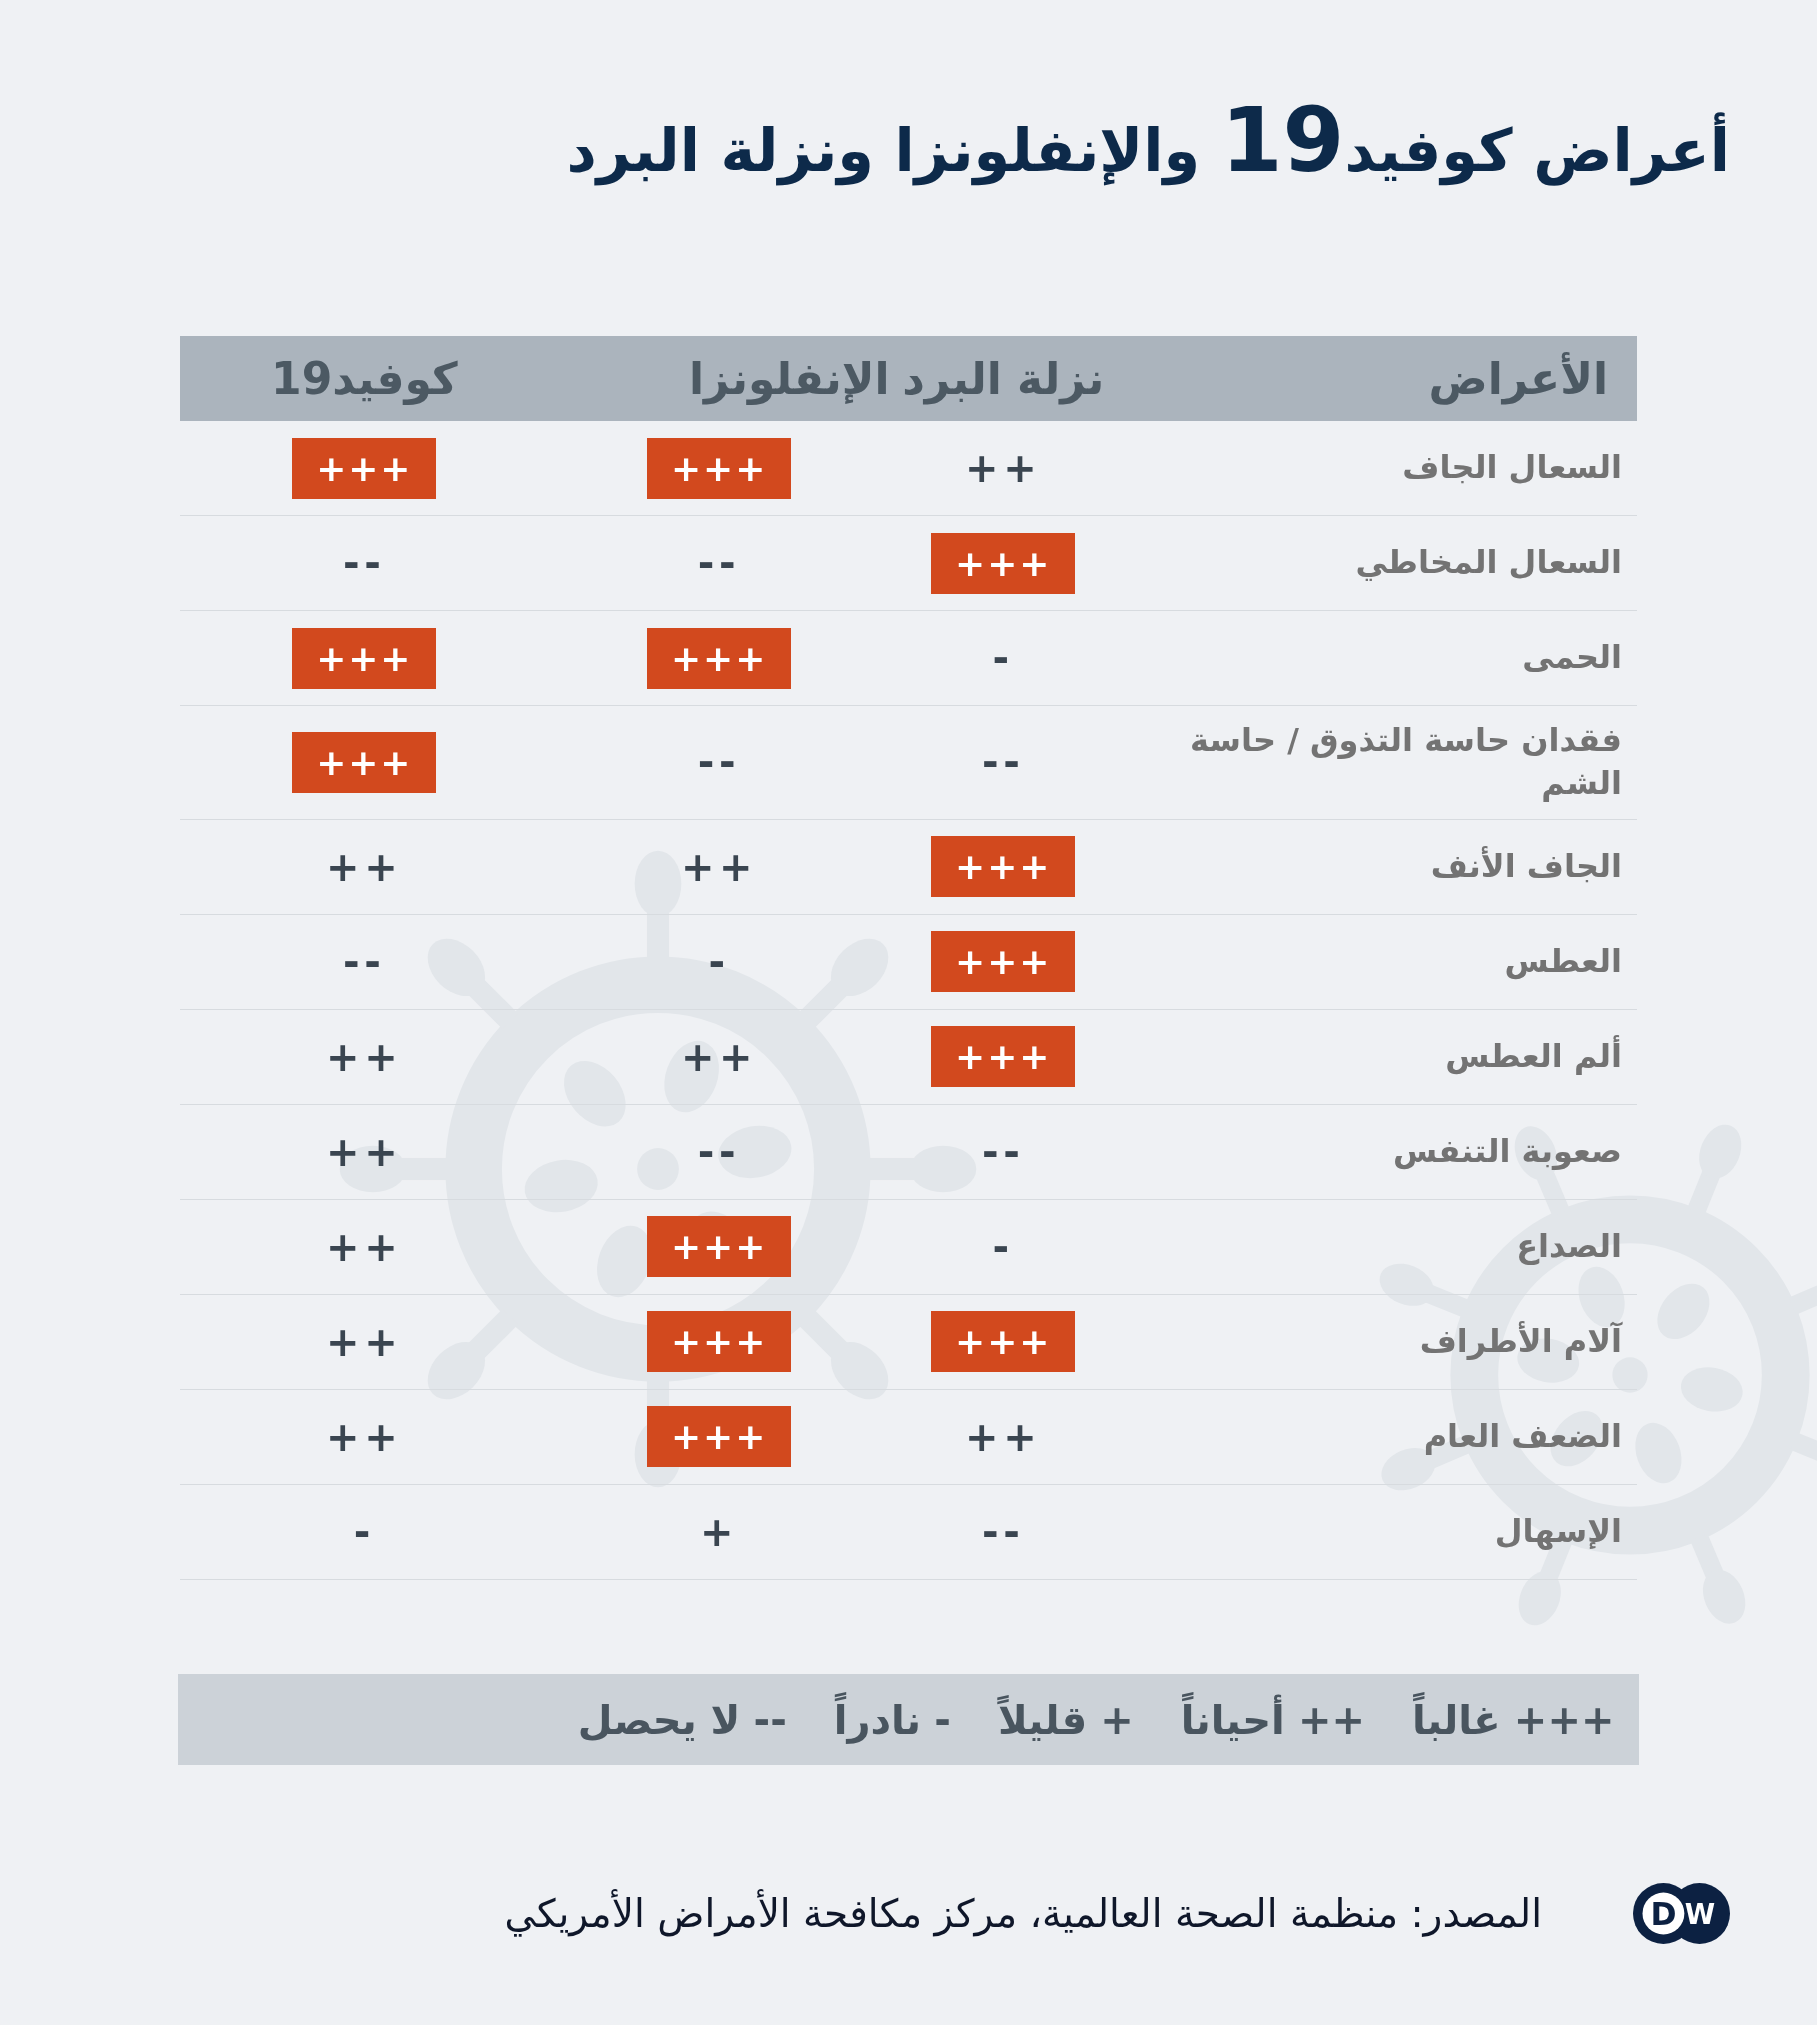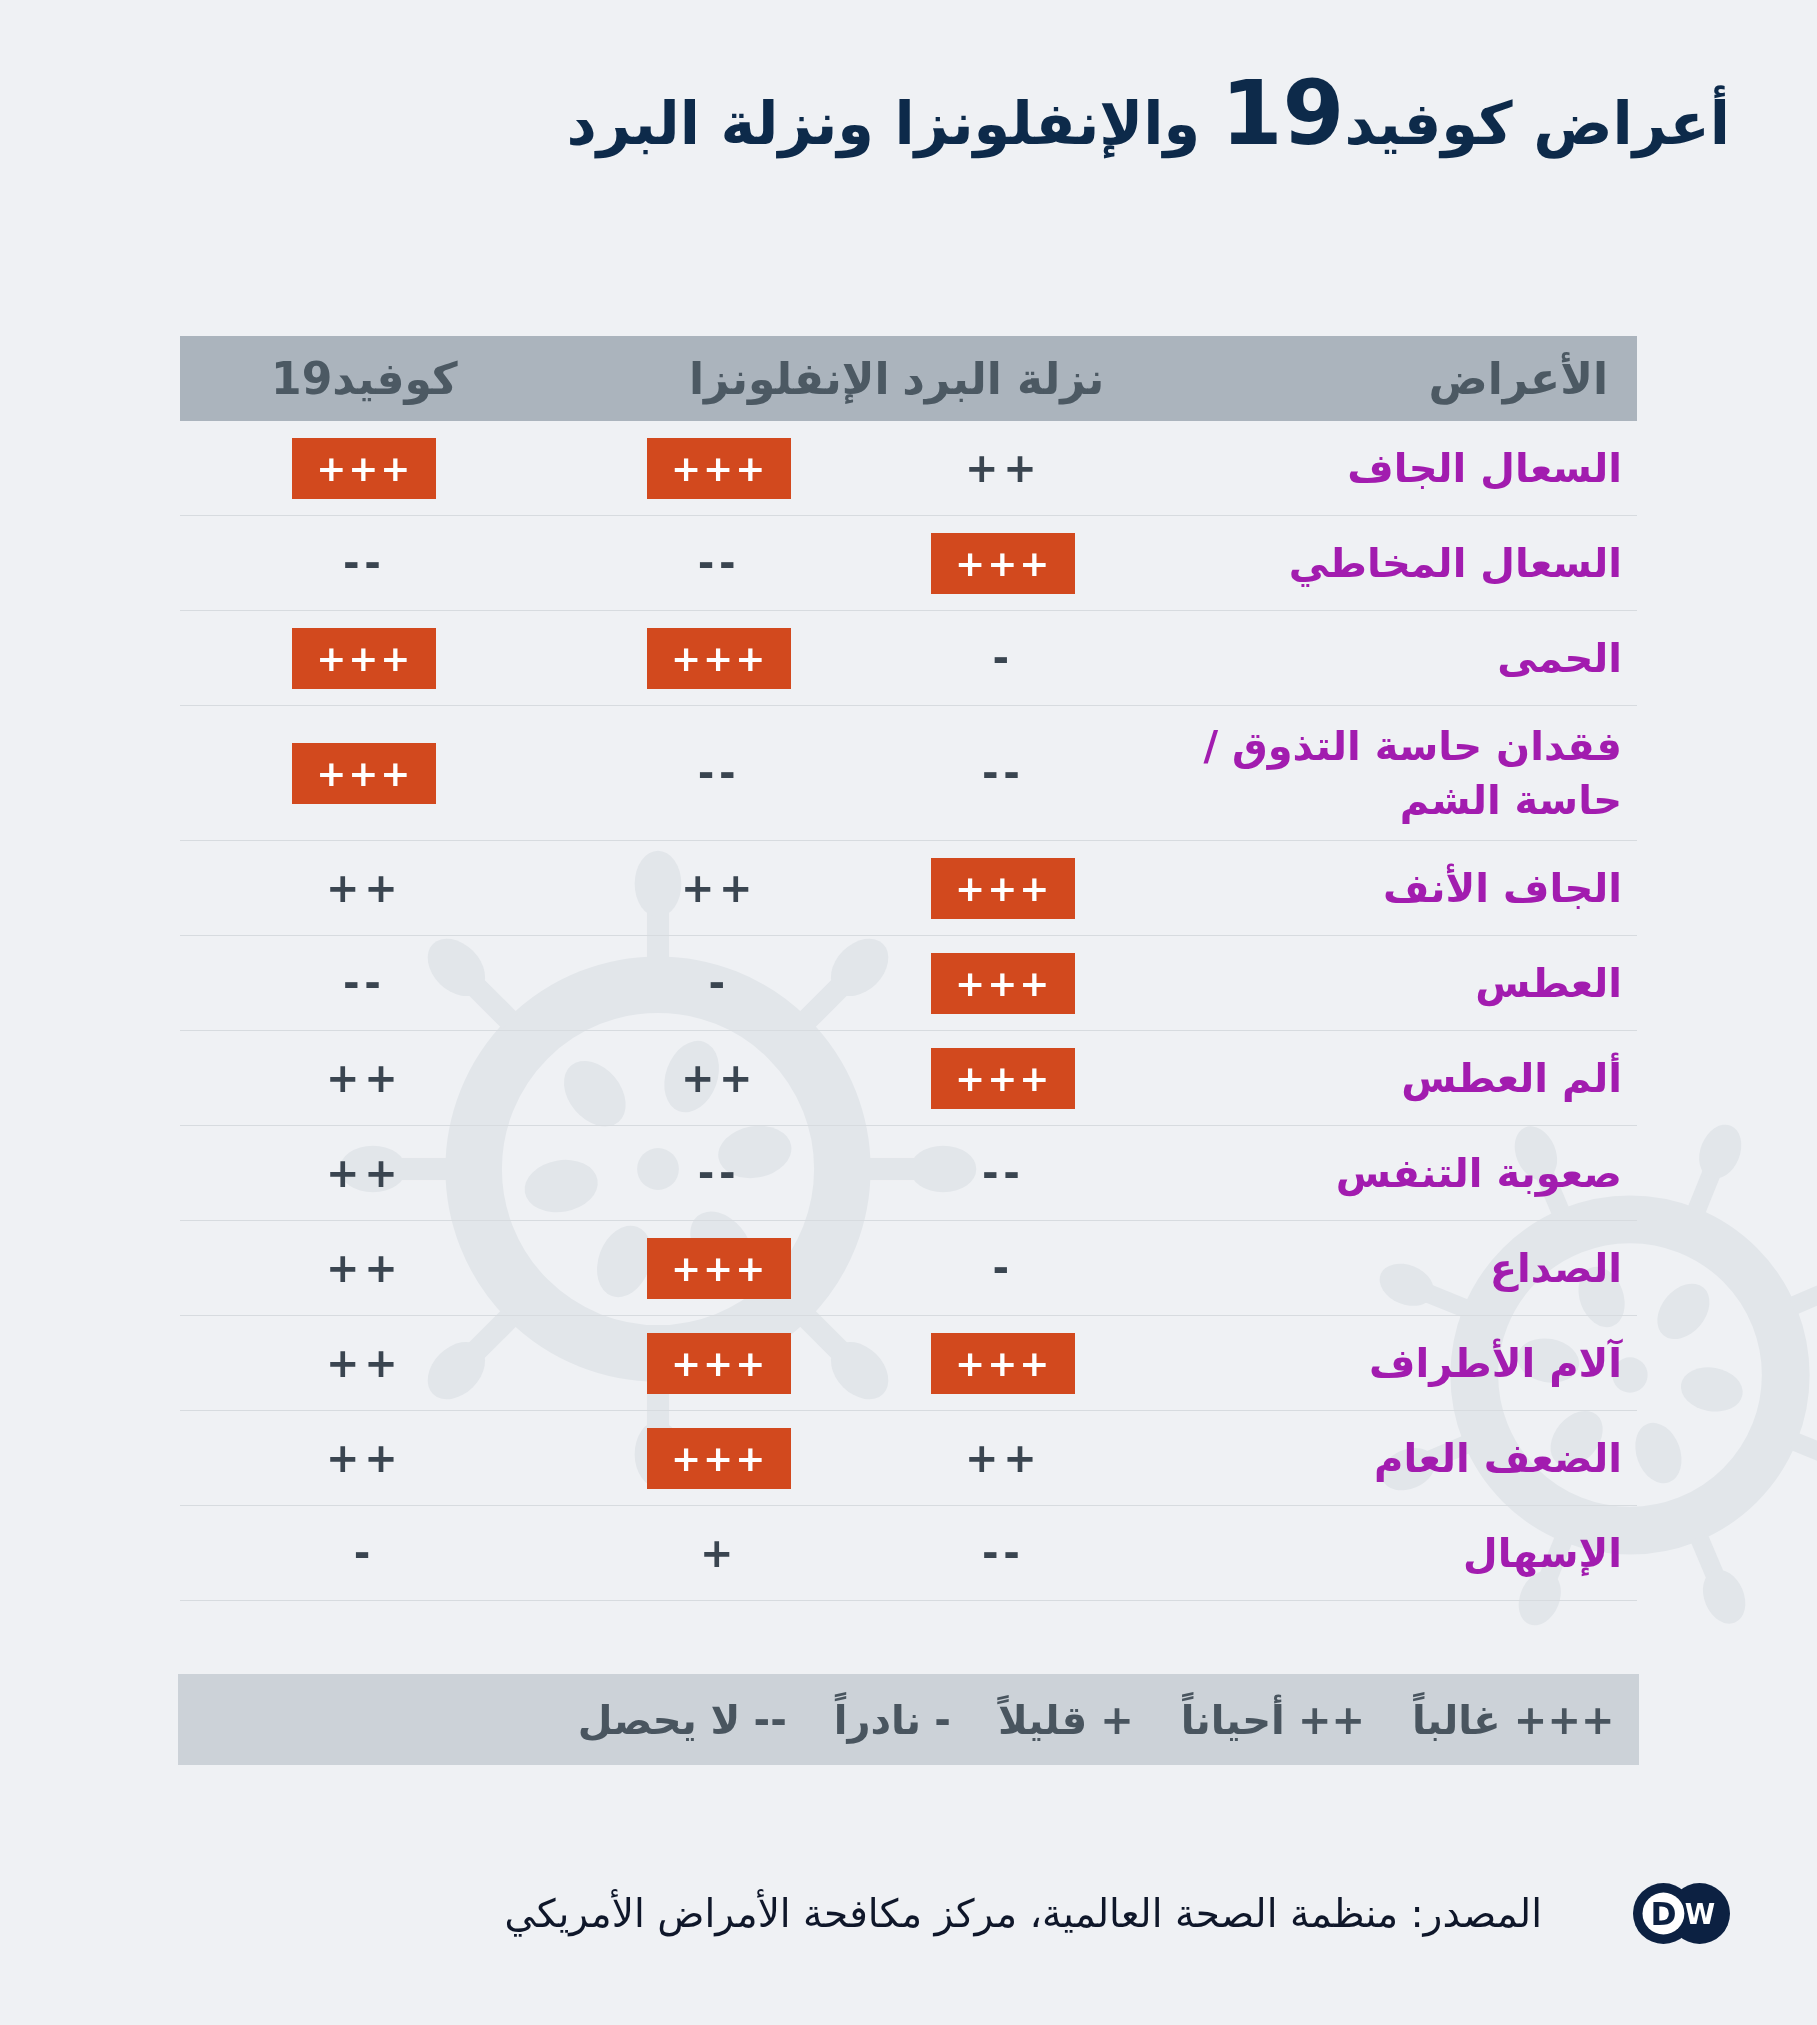--- a/index.html
+++ b/index.html
@@ -8,42 +8,42 @@
     position:relative; width:1817px; height:2025px;
     background:#eff1f4; overflow:hidden; direction:rtl;
     font-family:"DejaVu Sans", sans-serif;
   }
   
   .wm { position:absolute; z-index:0; }
   .wm.v1 { left:336px; top:847px; width:644px; height:644px; }
   .wm.v2 { left:1358px; top:1103px; width:544px; height:544px; }
   
   .title {
-    position:absolute; top:61px; right:87px; z-index:2;
+    position:absolute; top:88px; right:87px; z-index:2;
     color:#0d2a4a; font-size:59px; font-weight:bold; text-align:right;
     white-space:nowrap;
   }
   .title .num { font-size:89px; letter-spacing:-1.9px; }
   
   .tbl { position:absolute; top:336px; right:180px; left:180px; z-index:1; }
   .thead {
     display:flex; align-items:center; height:85px;
     background:#abb4bd; color:#4c5963; font-size:44px; font-weight:bold;
   }
   .col-sym  { width:35.7%; padding-right:29px; text-align:right; }
   .col-cold { width:15.6%; text-align:center; }
   .col-flu  { width:23.4%; text-align:right; }
   .col-covid{ width:25.3%; text-align:center; }
   .trow {
     display:flex; align-items:center; min-height:95px;
     border-bottom:1.9px solid #d7dbdf; padding:13.2px 0;
   }
   .sym {
     width:35.7%; padding-right:15px; text-align:right;
-    color:#a21caf; font-size:40px; font-weight:bold; line-height:1.35;
+    color:#737373; font-size:32px; font-weight:bold; line-height:1.35;
   }
   .tcell-cold { width:15.6%; text-align:center; }
   .tcell-flu  { width:23.4%; text-align:center; }
   .tcell-covid{ width:25.3%; text-align:center; }
   .val {
     color:#3a4550; font-size:40px; font-weight:bold; letter-spacing:4.7px;
     direction:ltr; display:inline-block;
   }
   .box {
     display:inline-flex; align-items:center; justify-content:center;

